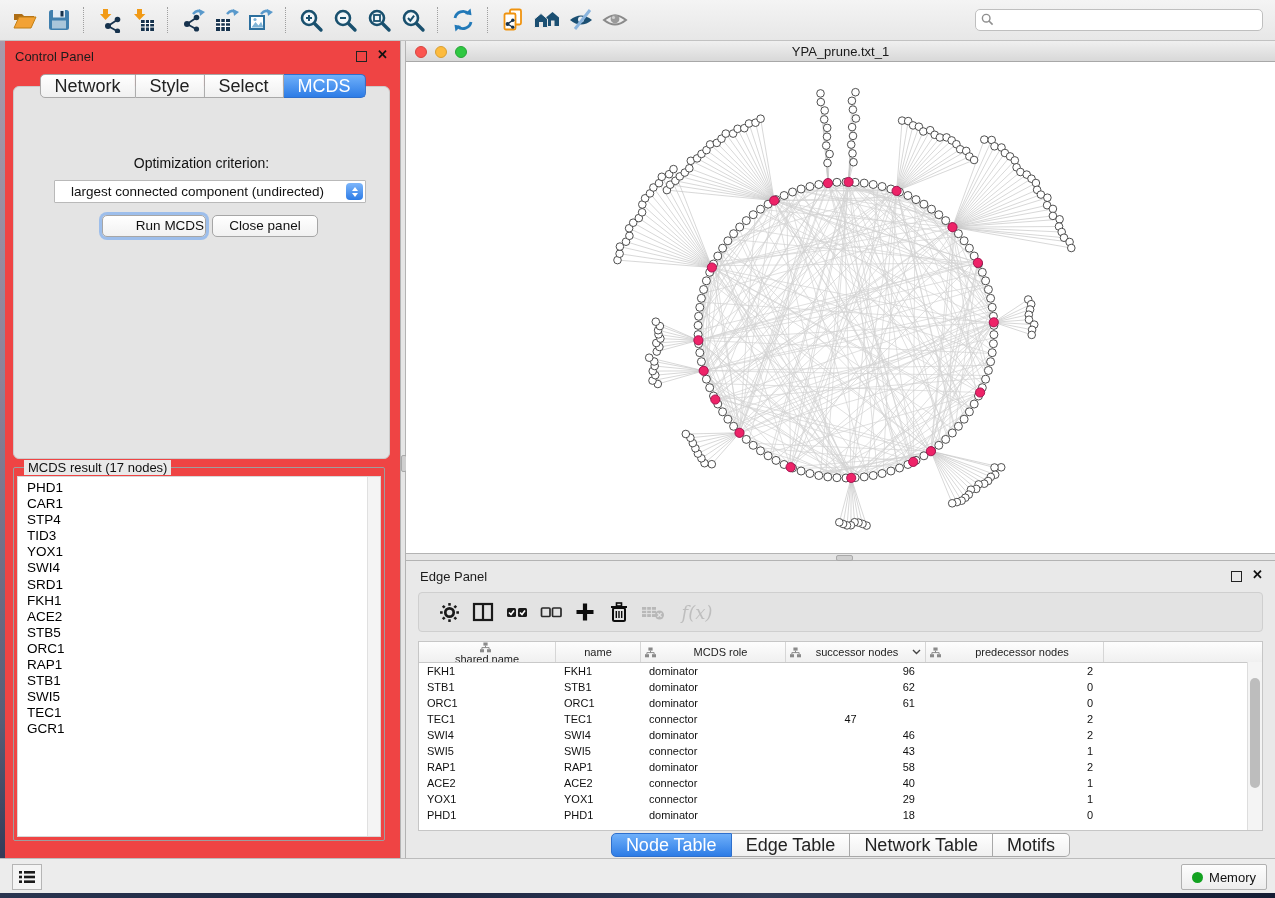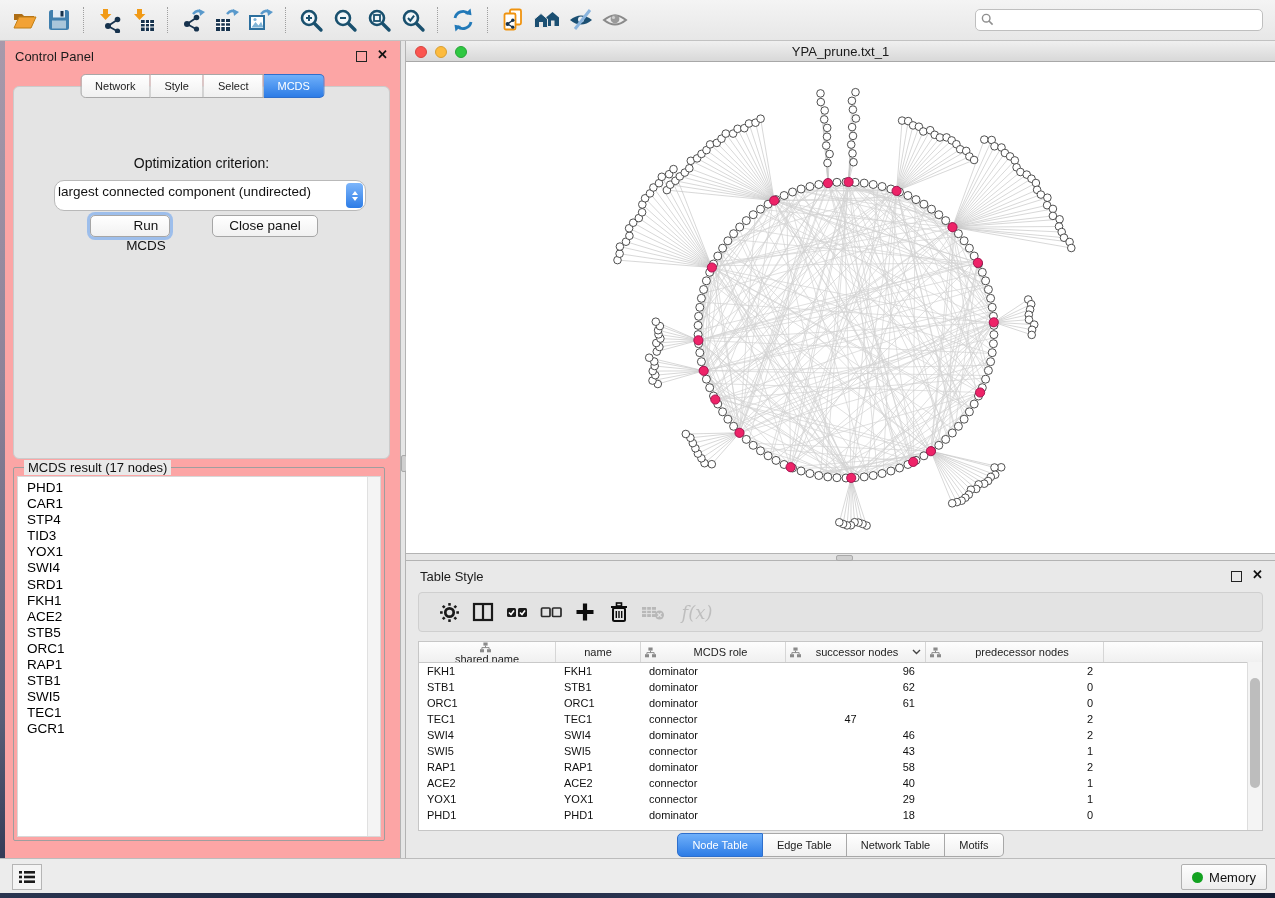--- a/index.html
+++ b/index.html
@@ -15,45 +15,45 @@
   #search-wrap{margin-left:auto;margin-right:4px;position:relative;width:288px;height:22px;}
   #search-input{width:100%;height:100%;box-sizing:border-box;border:1px solid #bfbfbf;border-radius:5px;
      background:#fff;padding:0 6px 0 22px;font-size:12px;outline:none;}
   #search-icon{position:absolute;left:6px;top:4px;}
   
   #desktop-left{position:absolute;left:0;top:41px;width:5px;height:852px;
      background:linear-gradient(#a89aab,#8d8298 40%,#585d76 80%,#2c3350);}
   #desktop-bottom{position:absolute;left:0;top:893px;width:1275px;height:5px;
      background:linear-gradient(90deg,#2a3550,#1b2440 30%,#323c58 60%,#141c33);}
   
-  #control-panel{position:absolute;left:5px;top:41px;width:395px;height:817px;background:#fca5a5;}
+  #control-panel{position:absolute;left:5px;top:41px;width:395px;height:817px;background:#ef4444;}
   #cp-title-row{position:absolute;left:0;top:0;width:100%;height:30px;}
   #cp-title{position:absolute;left:10px;top:8px;font-size:13px;color:#1c1c1c;}
   .float-btn{position:absolute;top:10px;width:9px;height:9px;border:1.4px solid #222;background:transparent;}
   .close-btn{position:absolute;top:7px;font-size:13px;font-weight:bold;color:#111;line-height:14px;}
   #cp-float{right:33px;} #cp-close{right:12px;}
   .seg-control{display:flex;}
-  .seg{height:22px;line-height:22px;padding:0 14px;font-size:11px;color:#222;background:linear-gradient(#ffffff,#f0f0f0);
+  .seg{height:22px;line-height:22px;padding:0 14px;font-size:18px;color:#222;background:linear-gradient(#ffffff,#f0f0f0);
        border:1px solid #a8a8a8;border-left:none;cursor:default;}
   .seg:first-child{border-left:1px solid #a8a8a8;border-radius:5px 0 0 5px;}
   .seg:last-child{border-radius:0 5px 5px 0;}
   .seg.active{background:linear-gradient(#6fb0fa,#2d7ce6);color:#fff;border-color:#2e6fcc;}
   #cp-tabs{position:absolute;left:50%;transform:translateX(-50%);top:33px;z-index:2;}
   #cp-inner{position:absolute;left:8px;top:45px;width:377px;height:373px;background:#e4e4e4;
       border:1px solid #cbcbcb;border-radius:6px;box-sizing:border-box;}
   #opt-label{position:absolute;left:0;top:68px;width:100%;text-align:center;font-size:14px;color:#111;}
-  #opt-select{position:absolute;left:40px;top:93px;width:312px;height:31px;background:#fff;border:1px solid #b9b9b9;
-      border-radius:10px;box-sizing:border-box;font-size:13.5px;color:#111;line-height:21px;padding-left:3px;}
+  #opt-select{position:absolute;left:40px;top:93px;width:312px;height:23px;background:#fff;border:1px solid #b9b9b9;
+      border-radius:1px;box-sizing:border-box;font-size:13.5px;color:#111;line-height:21px;padding-left:16px;}
   #opt-stepper{position:absolute;right:2px;top:2px;bottom:2px;width:17px;border-radius:4px;
       background:linear-gradient(#7db6fb,#2d7ce6);display:flex;flex-direction:column;align-items:center;justify-content:center;gap:2px;}
   .chev-up{width:0;height:0;border-left:3.5px solid transparent;border-right:3.5px solid transparent;border-bottom:4px solid #fff;}
   .chev-dn{width:0;height:0;border-left:3.5px solid transparent;border-right:3.5px solid transparent;border-top:4px solid #fff;}
   .mac-btn{position:absolute;top:128px;height:22px;background:linear-gradient(#ffffff,#f1f1f1);
       border:1px solid #a6a6a6;border-radius:5px;font-size:13.5px;color:#111;text-align:center;line-height:20px;box-sizing:border-box;}
-  #run-btn{left:76px;width:80px;box-shadow:0 0 0 3px rgba(110,165,240,.6);padding-left:32px;}
+  #run-btn{left:88px;width:104px;box-shadow:0 0 0 3px rgba(110,165,240,.6);padding-left:32px;}
   #closepanel-btn{left:198px;width:106px;}
   #mcds-group{position:absolute;left:8px;top:426px;width:370px;height:372px;border:1px solid #9e9e9e;border-radius:2px;}
   #mcds-group-label{position:absolute;left:10px;top:-8px;background:#e9e9e9;padding:0 4px;font-size:13px;color:#111;}
   #mcds-listwrap{position:absolute;left:3px;top:8px;right:3px;bottom:3px;background:#fff;border:1px solid #d8d8d8;}
   #mcds-list{position:absolute;left:0;top:3px;right:13px;bottom:0;overflow:hidden;}
   .mcds-item{font-size:13.5px;line-height:16.1px;padding-left:9px;color:#000;}
   #mcds-scroll{position:absolute;right:0;top:0;bottom:0;width:12px;background:#f4f4f4;border-left:1px solid #e0e0e0;}
   
   #v-splitter{position:absolute;left:400px;top:41px;width:6px;height:817px;background:#e6e6e6;
       border-left:1px solid #b3b3b3;border-right:1px solid #b3b3b3;box-sizing:border-box;}
@@ -1018,21 +1018,21 @@
           <circle cx="524.9" cy="389.2" r="4.6"></circle>
           <circle cx="574.1" cy="330.5" r="4.6"></circle>
           <circle cx="507.2" cy="399.9" r="4.6"></circle>
           <circle cx="384.6" cy="405.2" r="4.6"></circle>
           <circle cx="309.3" cy="337.5" r="4.6"></circle>
           <circle cx="571.9" cy="200.8" r="4.6"></circle>
         </g>
     </svg></div>
 
   <div id="table-panel">
-    <span id="tp-title">Table Style</span>
+    <span id="tp-title">Edge Panel</span>
     <span class="float-btn" id="tp-float"></span>
     <span class="close-btn" id="tp-close">✕</span>
 
     <div id="tp-toolbar">
       <span class="tp-btn">
           <svg width="21" height="21" viewBox="0 0 20 20">
             <circle cx="10" cy="10" r="4" fill="none" stroke="#1a1a1a" stroke-width="2.6"></circle>
             <g stroke="#1a1a1a" stroke-width="2.4">
               <line x1="16.5" y1="10" x2="19" y2="10"></line>
               <line x1="14.6" y1="14.6" x2="16.4" y2="16.4"></line>

